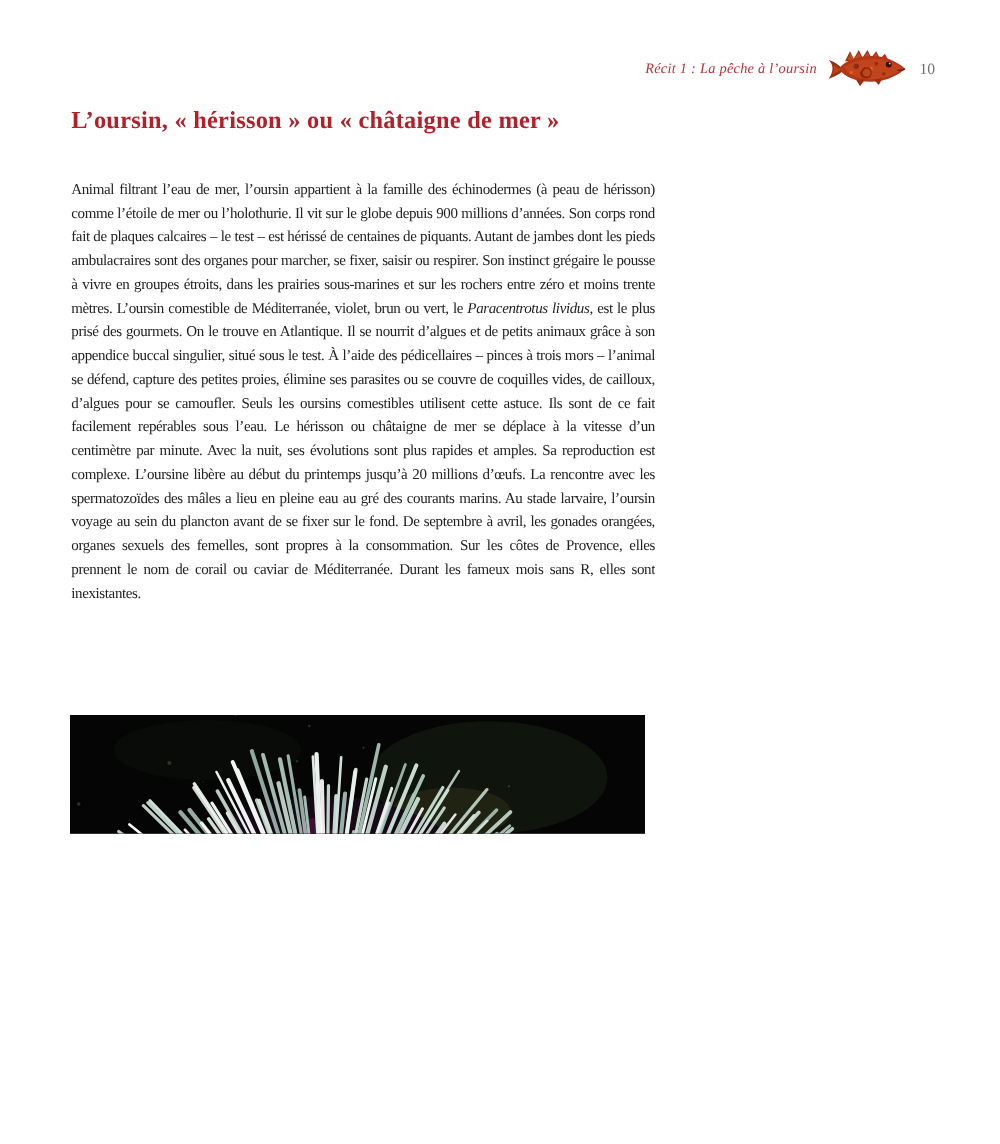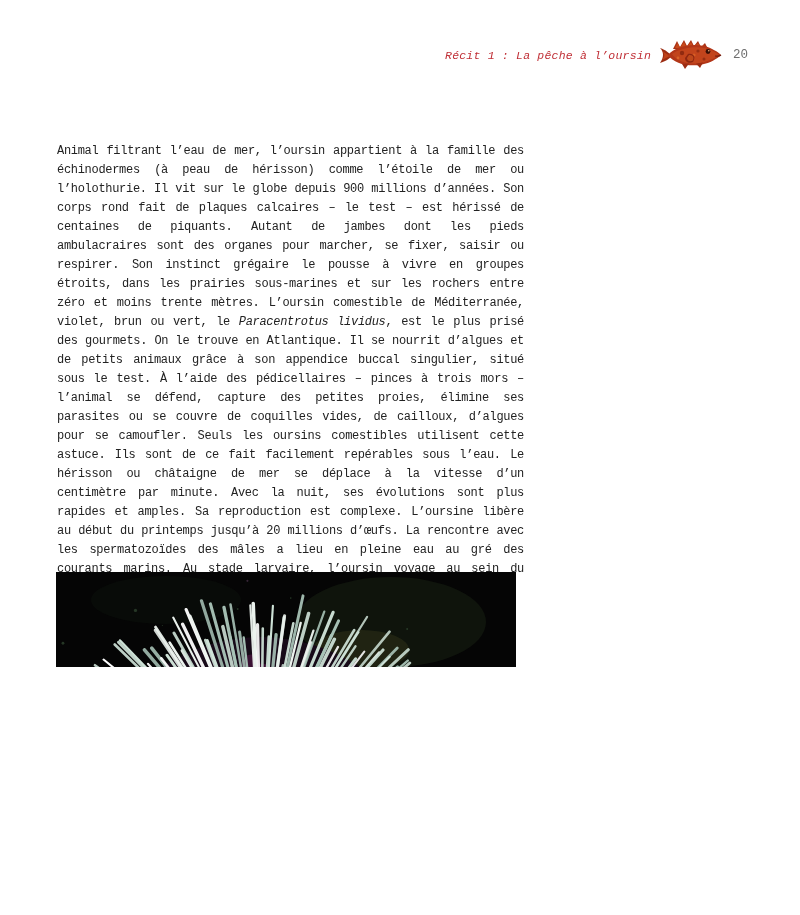--- a/index.html
+++ b/index.html
@@ -6,21 +6,21 @@
   :root{
     --accent:#c02f36;
     --accent-dark:#b2202a;
     --body-text:#222222;
     --pagenum:#6e6e6e;
   }
   *{box-sizing:border-box;}
   html,body{margin:0;padding:0;background:#ffffff;}
   .page{
     position:relative;width:800px;height:667px;background:#ffffff;
-    font-family:Liberation Mono, monospace;overflow:hidden;
+    font-family:Liberation Serif, serif;overflow:hidden;
   }
   .running-header{
     position:absolute;top:38px;right:52px;
     display:flex;align-items:center;gap:7px;
   }
   .running-title{
     font-style:italic;color:var(--accent);font-size:11.5px;letter-spacing:0.2px;
     white-space:nowrap;
   }
   .fish-wrap{width:66px;height:34px;display:inline-block;flex:0 0 auto;}
@@ -79,23 +79,24 @@
         <path d="M31,17 C35,16.5 36.5,19.5 34.5,22.8 C31.5,24 29,22.5 29,20 Z" fill="#d85a22" opacity="0.65"></path>
 
         <path d="M24,26 L27,31 L31,25.5 Z" fill="#9c2c12"></path>
         <path d="M38,25.5 L42,30 L45,24.5 Z" fill="#9c2c12"></path>
 
         <circle cx="50" cy="13.5" r="2.4" fill="#3a0f06"></circle>
         <circle cx="50.8" cy="12.8" r="0.8" fill="#f0b27a"></circle>
         <path d="M57,18 C60,18.5 62,18 63,17" stroke="#701c0d" stroke-width="1.2" fill="none"></path>
       </svg>
     </span>
-    <span class="page-number">20</span>
+    <span class="page-number">10</span>
   </div>
 
+  <h1 class="article-title">L’oursin, « hérisson » ou « châtaigne de mer »</h1>
 
   <p class="body-paragraph"><span>Animal filtrant l’eau de mer, l’oursin appartient à la famille des échinodermes (à peau de hérisson) comme l’étoile de mer ou l’holothurie. Il vit sur le globe depuis 900 millions d’années. Son corps rond fait de plaques calcaires – le test – est hérissé de centaines de piquants. Autant de jambes dont les pieds ambulacraires sont des organes pour marcher, se fixer, saisir ou respirer. Son instinct grégaire le pousse à vivre en groupes étroits, dans les prairies sous-marines et sur les rochers entre zéro et moins trente mètres. L’oursin comestible de Méditerranée, violet, brun ou vert, le </span><span class="species">Paracentrotus lividus</span><span>, est le plus prisé des gourmets. On le trouve en Atlantique. Il se nourrit d’algues et de petits animaux grâce à son appendice buccal singulier, situé sous le test. À l’aide des pédicellaires – pinces à trois mors – l’animal se défend, capture des petites proies, élimine ses parasites ou se couvre de coquilles vides, de cailloux, d’algues pour se camoufler. Seuls les oursins comestibles utilisent cette astuce. Ils sont de ce fait facilement repérables sous l’eau. Le hérisson ou châtaigne de mer se déplace à la vitesse d’un centimètre par minute. Avec la nuit, ses évolutions sont plus rapides et amples. Sa reproduction est complexe. L’oursine libère au début du printemps jusqu’à 20 millions d’œufs. La rencontre avec les spermatozoïdes des mâles a lieu en pleine eau au gré des courants marins. Au stade larvaire, l’oursin voyage au sein du plancton avant de se fixer sur le fond. De septembre à avril, les gonades orangées, organes sexuels des femelles, sont propres à la consommation. Sur les côtes de Provence, elles prennent le nom de corail ou caviar de Méditerranée. Durant les fameux mois sans R, elles sont inexistantes.</span></p>
 
   <figure class="figure-photo" style="margin:0">
     <svg id="urchin-svg" viewBox="0 0 460 288" aria-hidden="true">
         <rect x="0" y="0" width="460" height="288" fill="#050505"></rect>
         <ellipse cx="335" cy="50" rx="95" ry="45" fill="#23311a" opacity="0.35"></ellipse>
         <ellipse cx="305" cy="78" rx="48" ry="20" fill="#4a4a22" opacity="0.3"></ellipse>
         <ellipse cx="432" cy="175" rx="60" ry="75" fill="#101a0d" opacity="0.55"></ellipse>
         <ellipse cx="110" cy="28" rx="75" ry="24" fill="#0c120c" opacity="0.5"></ellipse>

